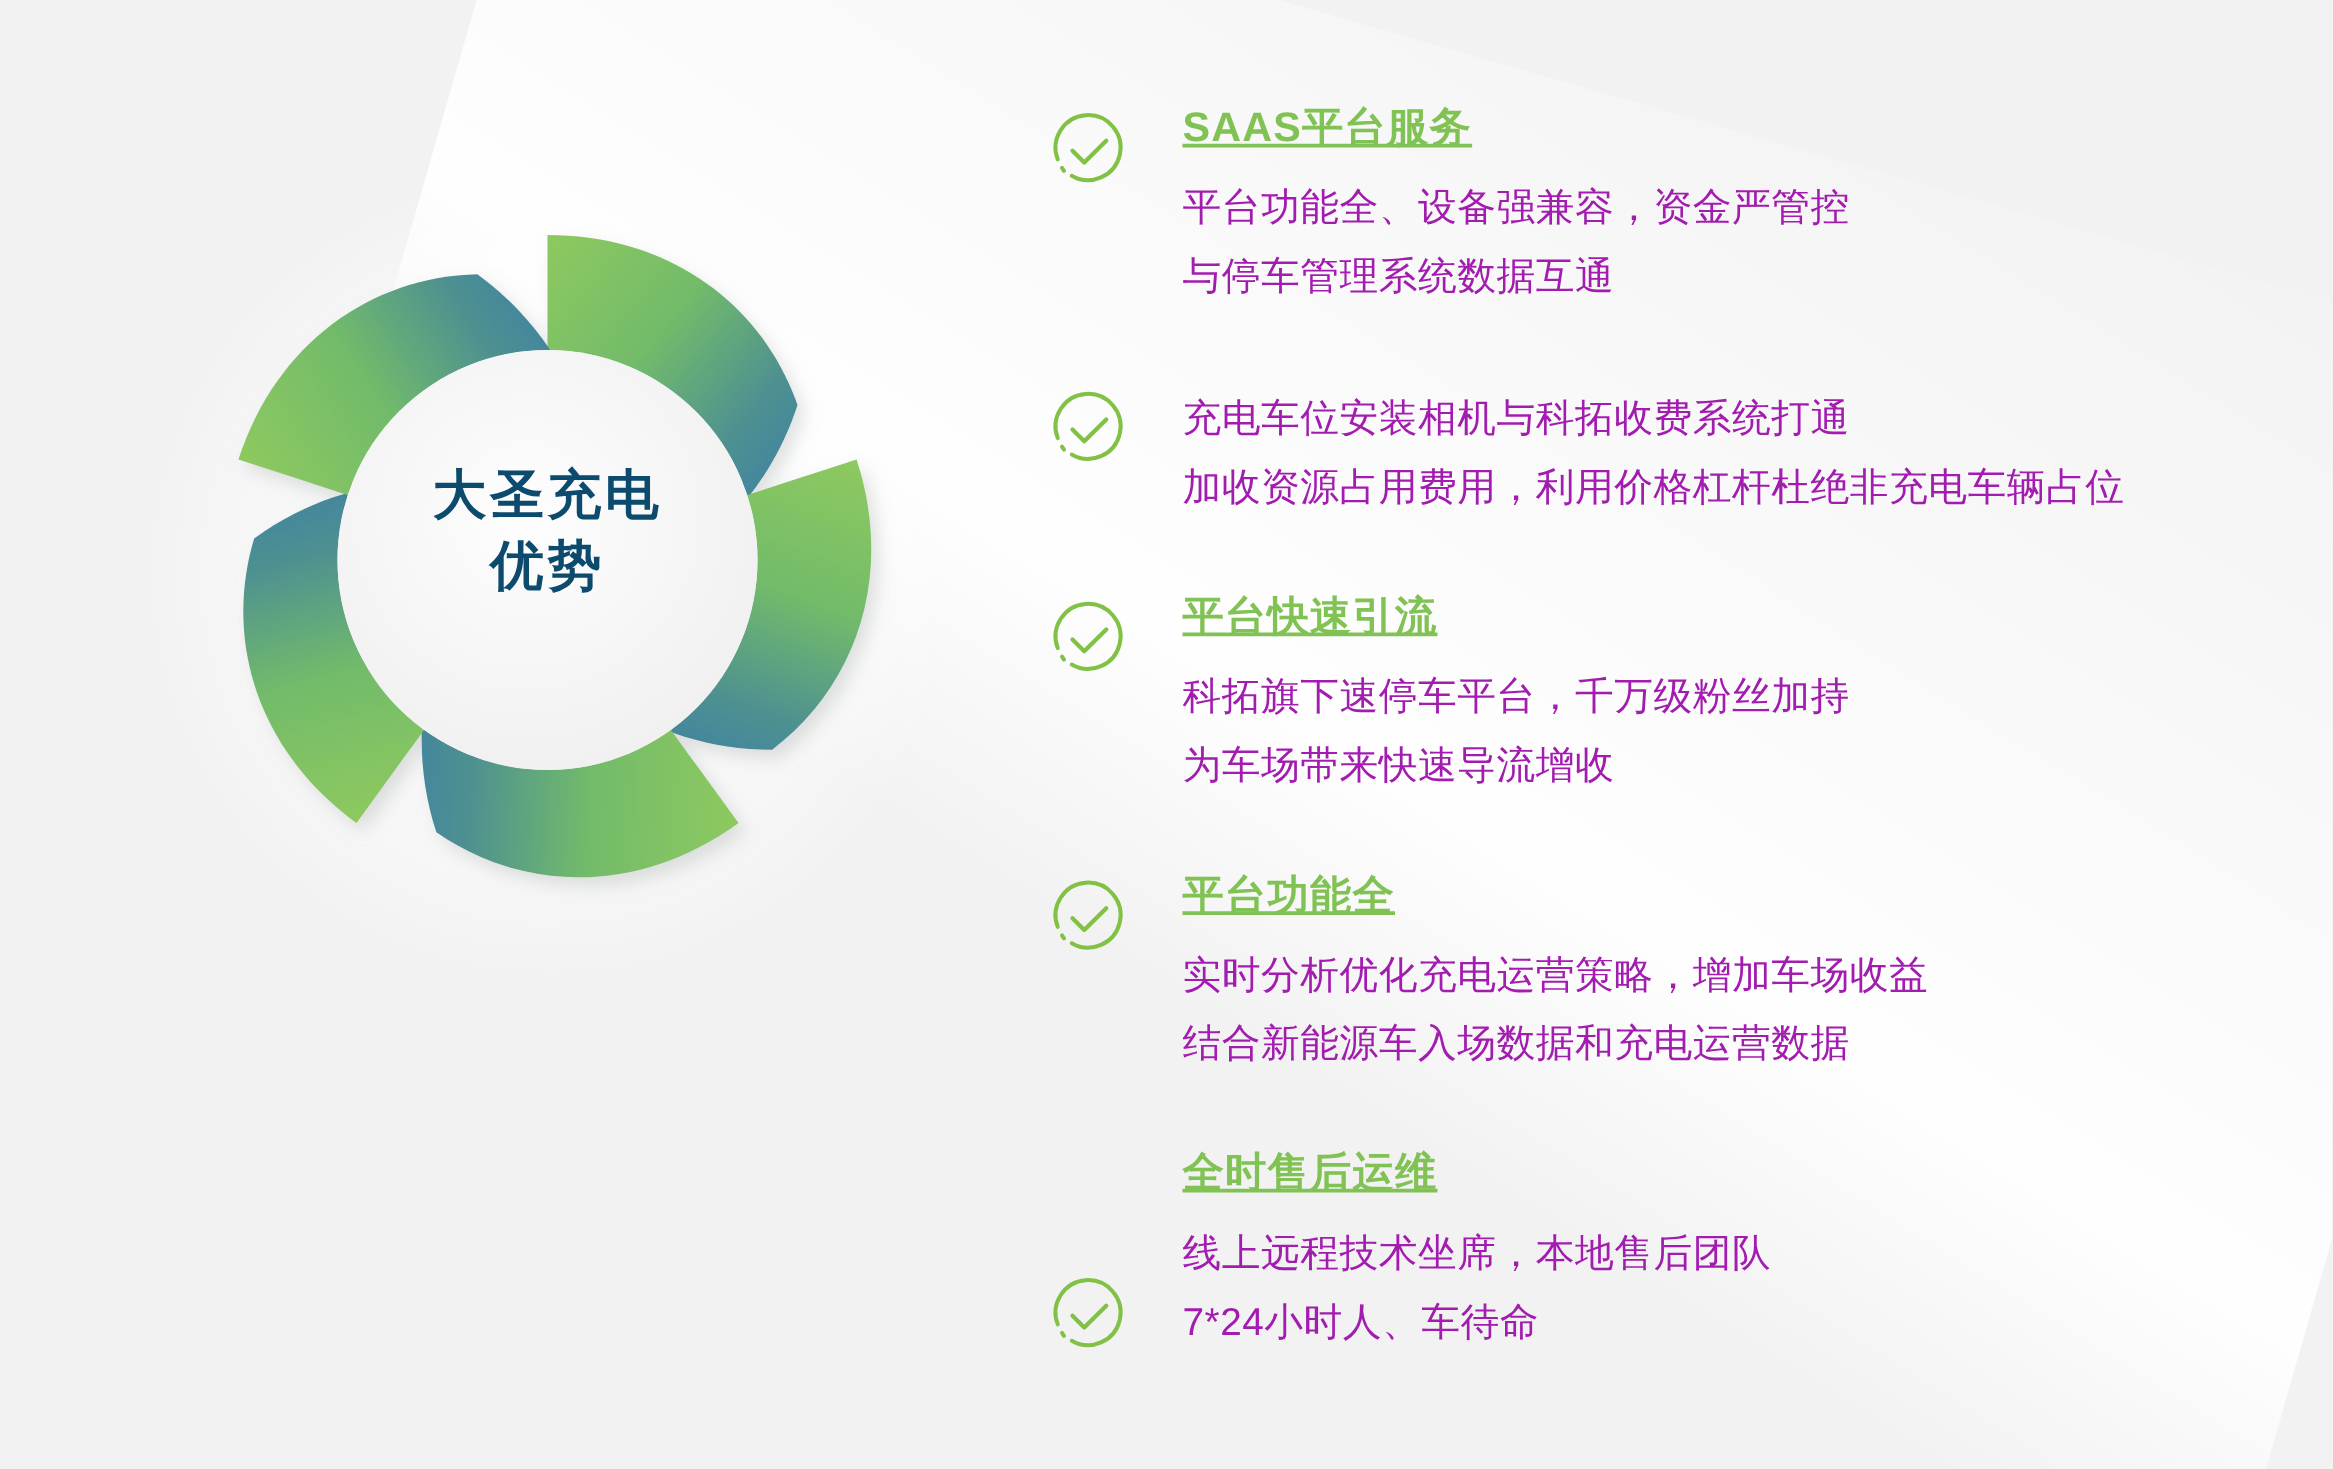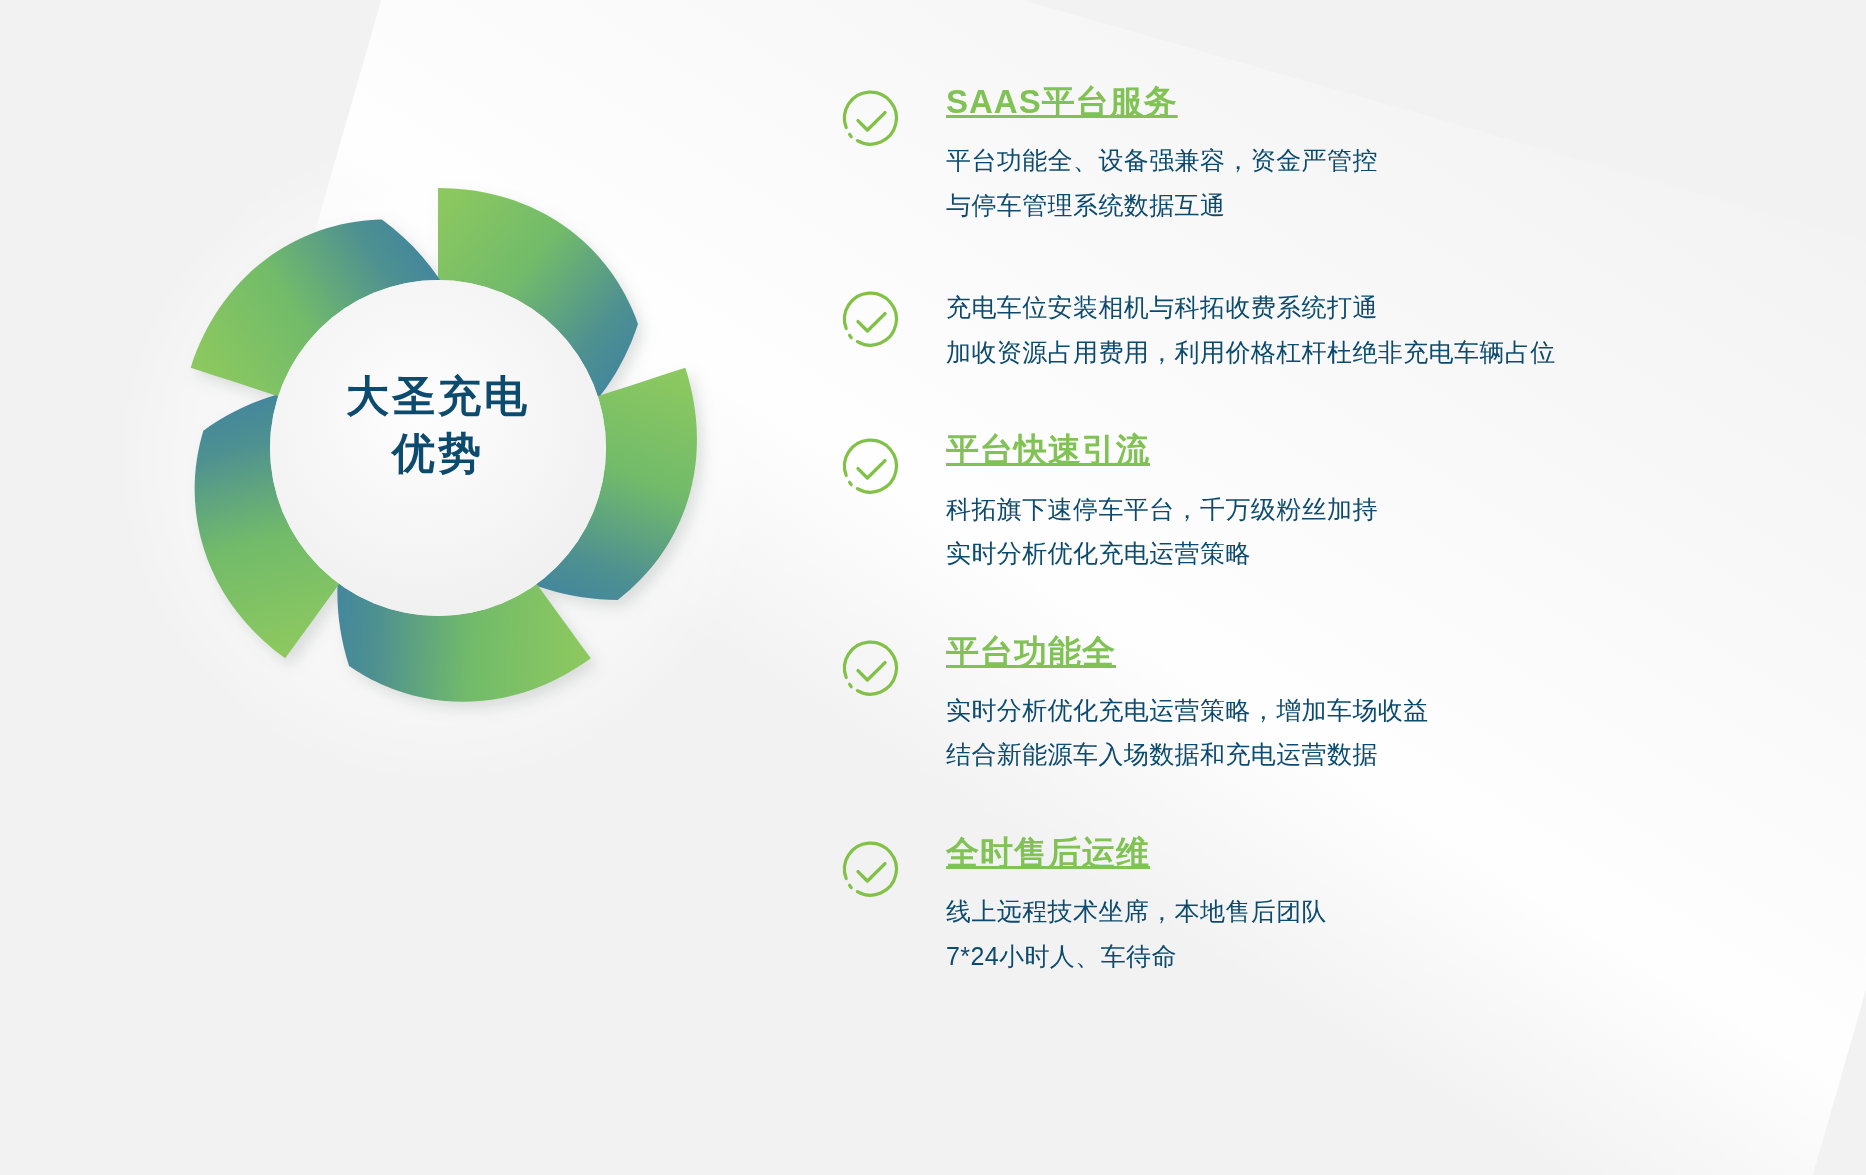--- a/index.html
+++ b/index.html
@@ -69,21 +69,21 @@
     left: 838px;
     top: 84px;
     width: 1000px;
   }
   .feature {
     position: relative;
     display: flex;
     align-items: flex-start;
     margin-bottom: 58px;
   }
-  .feature:last-child { margin-bottom: 0; }
+  .feature:last-child { margin-bottom: 0; align-items: flex-end; }
 
   .check-icon {
     flex: 0 0 auto;
     width: 66px;
     height: 66px;
     margin-top: 3px;
     margin-right: 42px;
   }
   .check-icon svg { display: block; width: 66px; height: 66px; }
 
@@ -92,22 +92,22 @@
     color: #81c254;
     font-size: 33px;
     font-weight: bold;
     letter-spacing: 1px;
     line-height: 1.1;
     margin: 0 0 18px 0;
     white-space: nowrap;
     text-decoration: underline;
   }
   .feature-line {
-    color: #0c4a6e;
-    font-size: 25px;
+    color: #a21caf;
+    font-size: 31px;
     line-height: 1.78;
     letter-spacing: 0.4px;
     white-space: nowrap;
   }
 </style>
 </head>
 <body>
 
 <div id="stage">
 
@@ -210,21 +210,21 @@
           <g fill="none" stroke="#81c146" stroke-width="3.2" stroke-linecap="round">
             <path d="M8.2 40.5 A26 26 0 1 1 19.4 53.6"></path>
             <path d="M11.6 47.3 l1.6 2.4"></path>
             <path d="M20 33.6 L29.4 43 L47 25.6" stroke-width="3.4" stroke-linejoin="round"></path>
           </g>
         </svg>
       </span>
       <div class="feature-body">
         <div class="feature-title">平台快速引流</div>
         <div class="feature-line">科拓旗下速停车平台，千万级粉丝加持</div>
-        <div class="feature-line">实时分析优化充电运营策略</div>
+        <div class="feature-line">为车场带来快速导流增收</div>
       </div>
     </div>
 
     <div class="feature">
       <span class="check-icon">
         <svg viewBox="0 0 66 66" xmlns="http://www.w3.org/2000/svg">
           <g fill="none" stroke="#81c146" stroke-width="3.2" stroke-linecap="round">
             <path d="M8.2 40.5 A26 26 0 1 1 19.4 53.6"></path>
             <path d="M11.6 47.3 l1.6 2.4"></path>
             <path d="M20 33.6 L29.4 43 L47 25.6" stroke-width="3.4" stroke-linejoin="round"></path>

